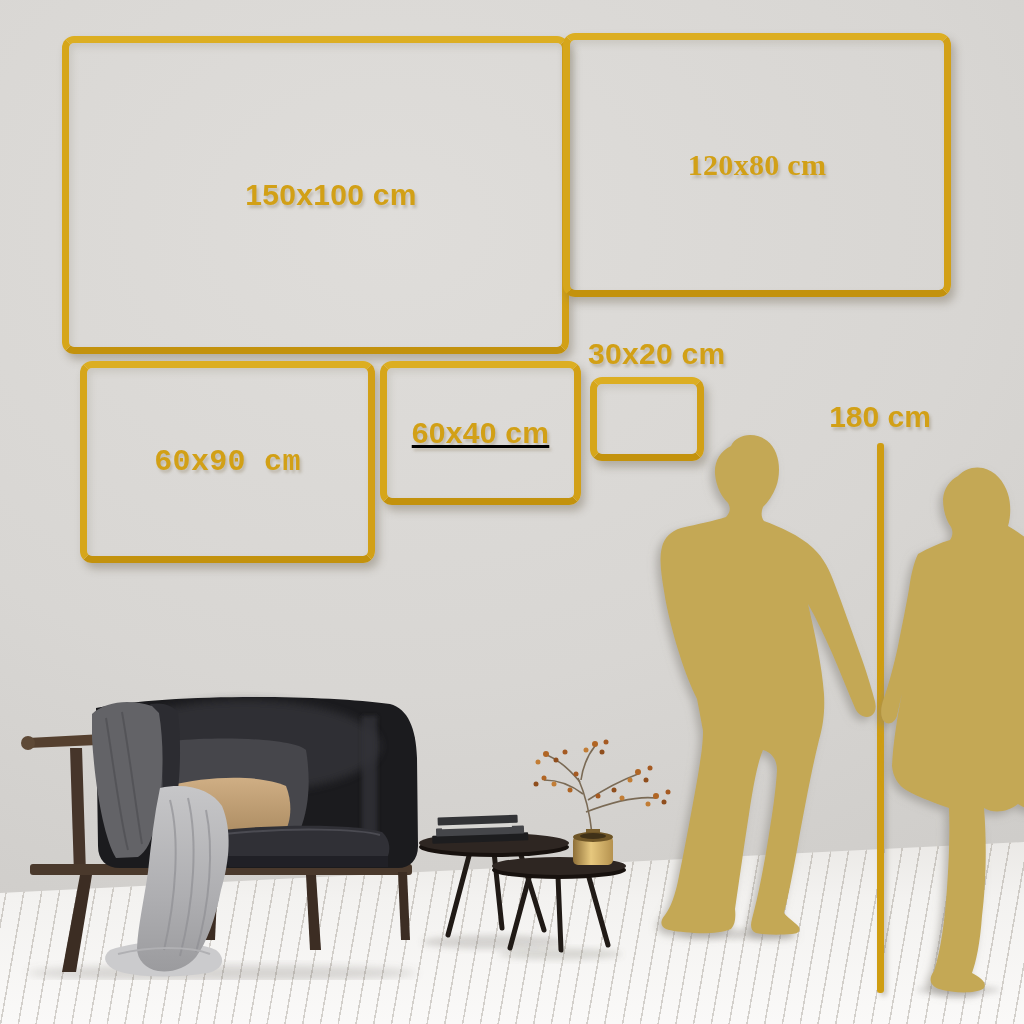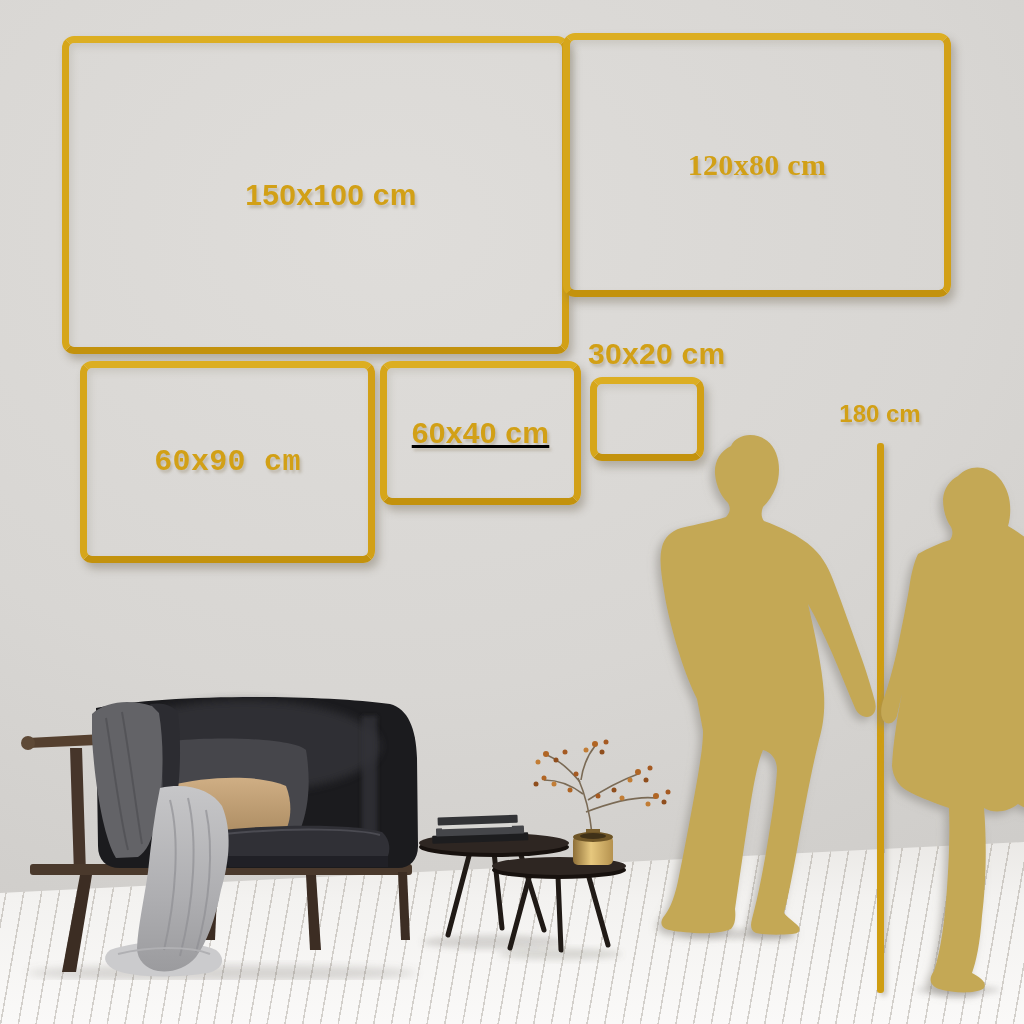--- a/index.html
+++ b/index.html
@@ -30,21 +30,21 @@
   }
   #frame-150x100{left:62px;top:36px;width:462px;height:304px;padding-left:31px;}
   #frame-120x80{left:563px;top:33px;width:374px;height:250px;font-family:Liberation Serif, serif;}
   #frame-60x90{left:80px;top:361px;width:281px;height:188px;font-family:Liberation Mono, monospace;}
   #frame-60x40{left:380px;top:361px;width:187px;height:130px;text-decoration:underline;}
   #frame-30x20{left:590px;top:363px;width:100px;height:70px;margin-top:14px;}
   #frame-30x20 .size-label{position:absolute;left:-9px;top:-47px;}
   
   #height-label{
     position:absolute;left:816px;top:400px;width:128px;text-align:center;
-    color:#d2a016;font-weight:800;font-size:24px;white-space:nowrap;
+    color:#d2a016;font-weight:800;font-size:30px;white-space:nowrap;
     text-shadow:2px 3px 3px rgba(130,115,80,.32);
   }
   #height-line{
     position:absolute;left:877px;top:443px;width:7px;height:550px;
     background:#cf9d12;border-radius:3px;
     box-shadow:3px 3px 5px rgba(120,112,95,.35);
   }
   
   .scene-svg{position:absolute;}
   #sofa-svg{left:10px;top:688px;width:440px;height:292px;}

